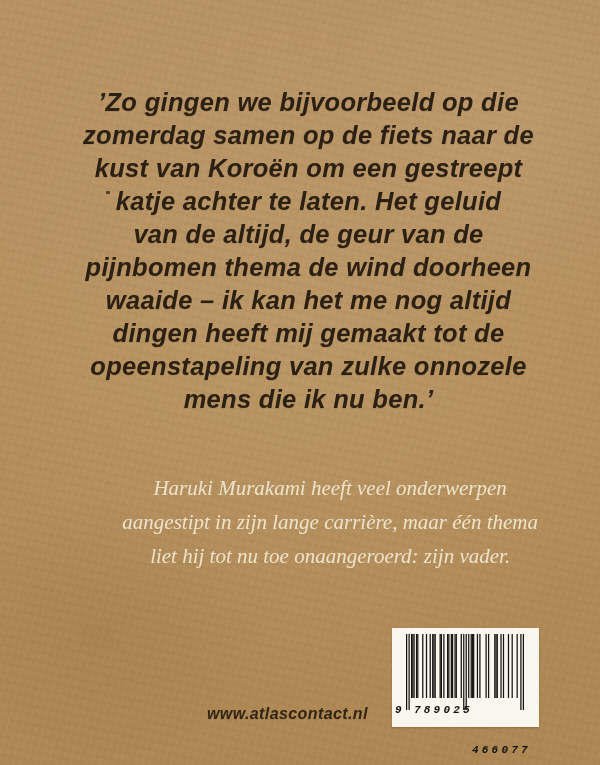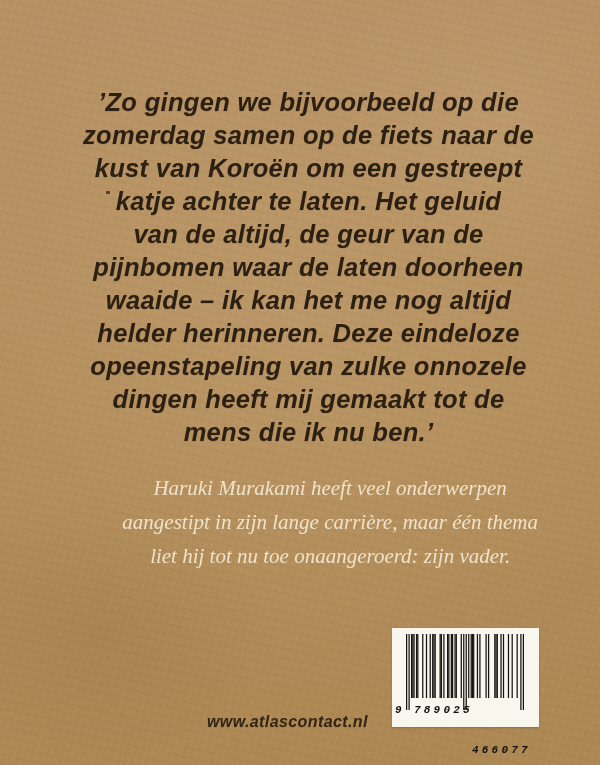--- a/index.html
+++ b/index.html
@@ -43,21 +43,21 @@
   .blurb {
     position: absolute; right: 62px; top: 471px;
     text-align: center; white-space: nowrap;
     font-family: "Liberation Serif", serif;
     font-size: 21px; line-height: 34px; color: #efe3cb;
   }
 
   .site {
     position: absolute; left: 207px; top: 705px;
     font-weight: 700; font-size: 16px; letter-spacing: 0.4px;
-    color: #332413; text-shadow: 0 1px 0 rgba(0,0,0,0.07); margin-top: 8px;
+    color: #332413; text-shadow: 0 1px 0 rgba(0,0,0,0.07);
   }
 
   .barcode {
     position: absolute; left: 392px; top: 628px; width: 147px; height: 99px;
     background: #f9f6ee; box-shadow: 0 1px 2px rgba(60,38,12,0.25);
   }
   .barcode svg { position: absolute; left: 14px; top: 6px; fill: #151210; }
   .bc-digits span {
     position: absolute; font-family: "Liberation Mono", monospace;
     font-weight: 700; font-size: 11px; color: #151210;
@@ -70,25 +70,24 @@
 <body>
 
 <div class="cover">
 
   <div class="quote">
     <div>’Zo gingen we bijvoorbeeld op die</div>
     <div>zomerdag samen op de fiets naar de</div>
     <div>kust van Koroën om een gestreept</div>
     <div>katje achter te laten. Het geluid</div>
     <div>van de altijd, de geur van de</div>
-    <div>pijnbomen waar de laten doorheen</div>
+    <div>pijnbomen thema de wind doorheen</div>
     <div>waaide – ik kan het me nog altijd</div>
-    <div>helder herinneren. Deze eindeloze</div>
+    <div>dingen heeft mij gemaakt tot de</div>
     <div>opeenstapeling van zulke onnozele</div>
-    <div>dingen heeft mij gemaakt tot de</div>
     <div>mens die ik nu ben.’</div>
   </div>
 
   <div class="speck"></div>
 
   <div class="blurb">
     <div>Haruki Murakami heeft veel onderwerpen</div>
     <div>aangestipt in zijn lange carrière, maar één thema</div>
     <div>liet hij tot nu toe onaangeroerd: zijn vader.</div>
   </div>

